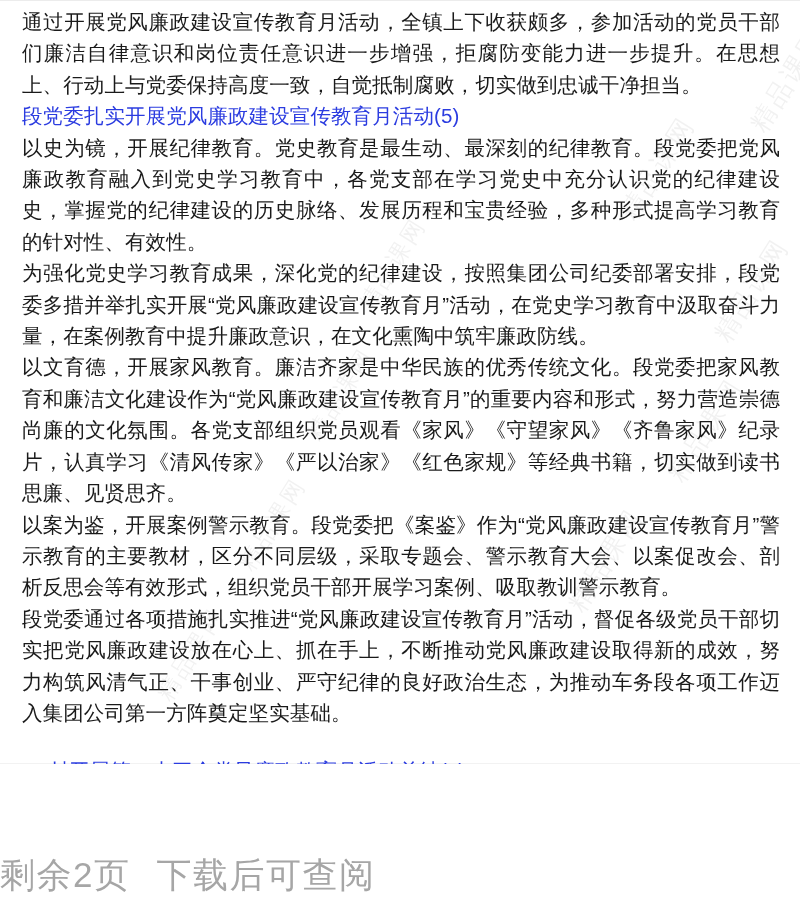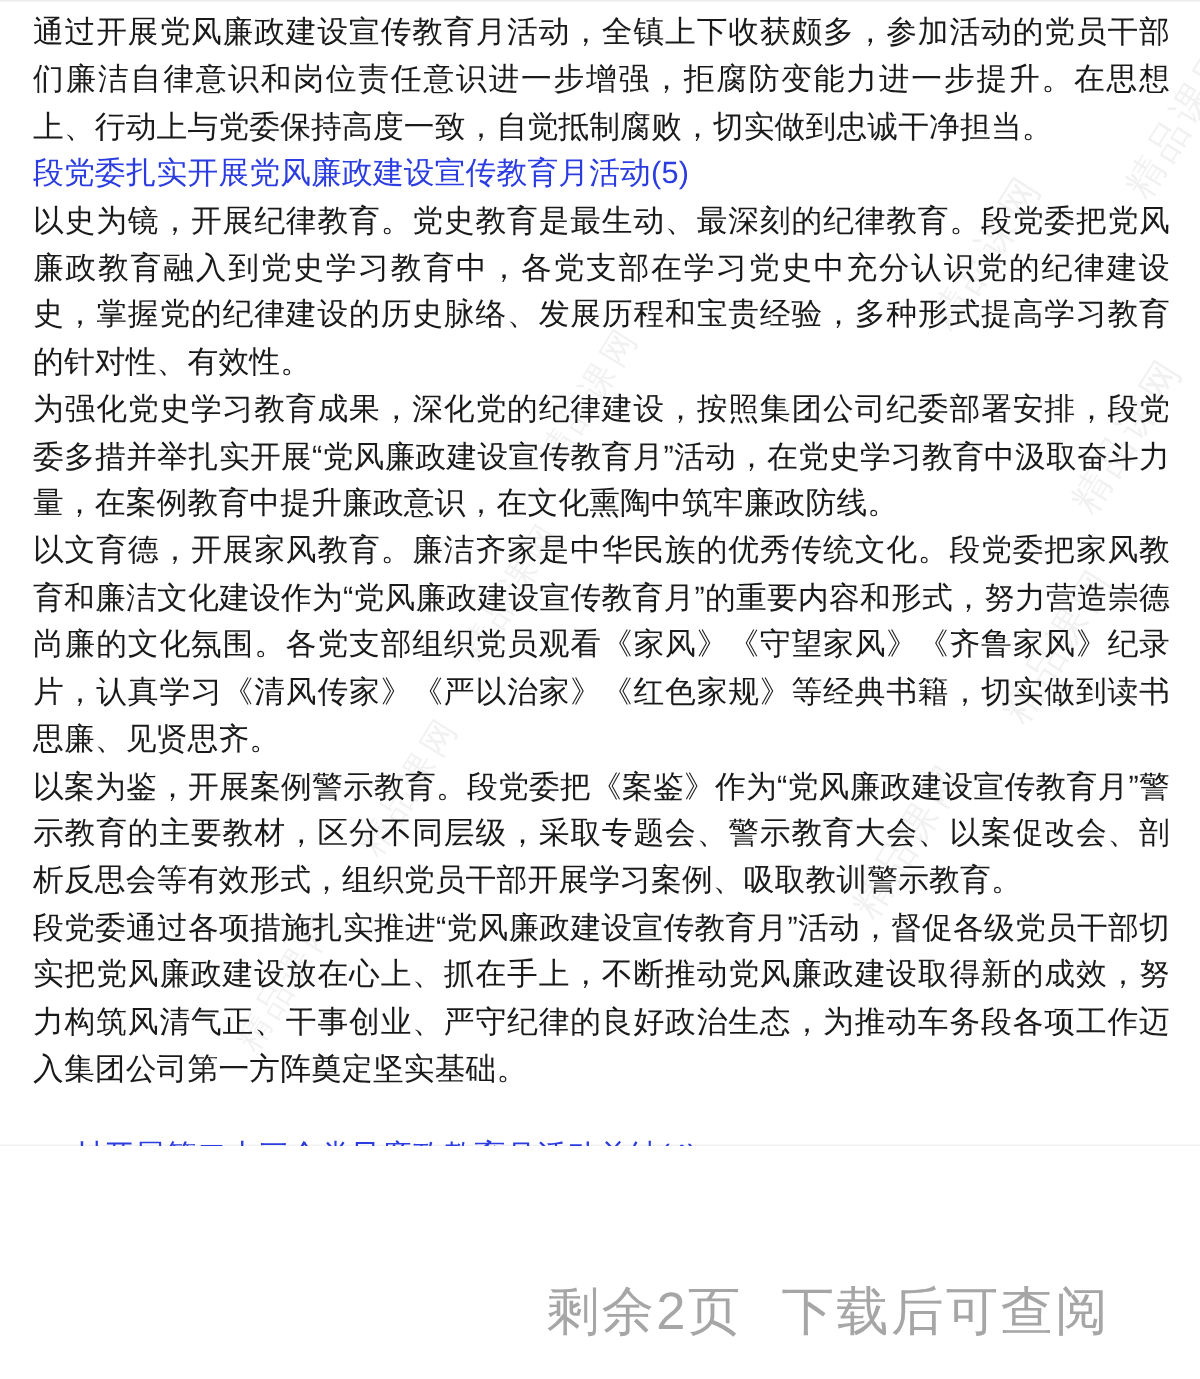--- a/index.html
+++ b/index.html
@@ -105,21 +105,21 @@
 
   .footer-strip {
     position: absolute;
     left: 0;
     top: 764px;
     width: 740px;
     height: 155px;
     background: #ffffff;
     display: flex;
     align-items: center;
-    justify-content: flex-end;
+    justify-content: flex-start;
     z-index: 3;
   }
   .footer-note {
     font-size: 35px;
     color: #a6a6a6;
     letter-spacing: 1.5px;
     line-height: 1;
     white-space: pre;
     font-weight: 400;
     margin-top: 66px;

